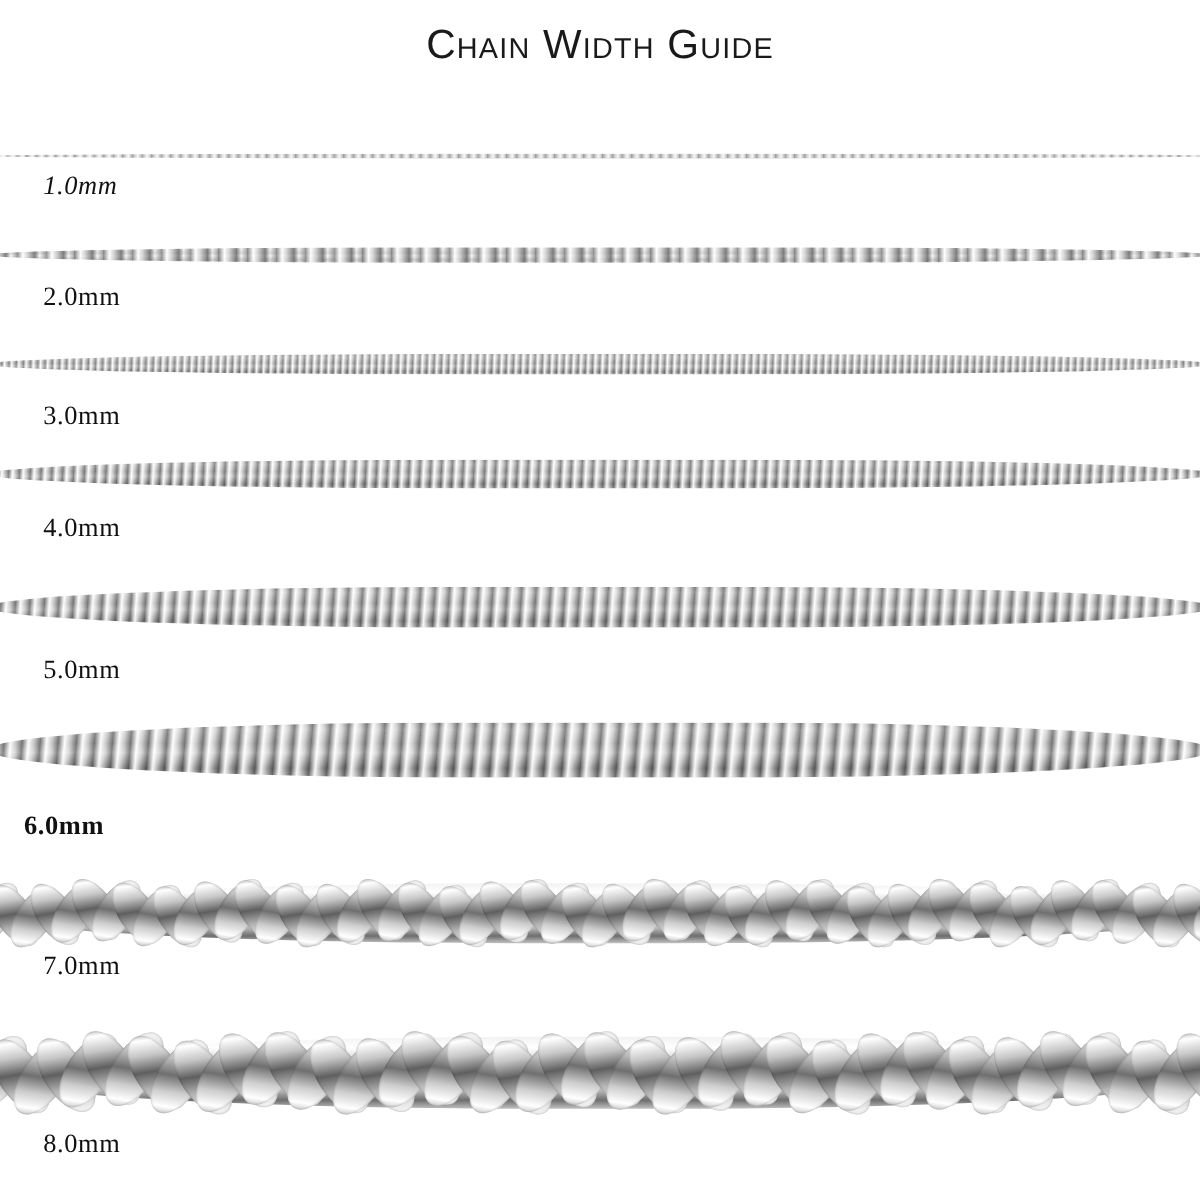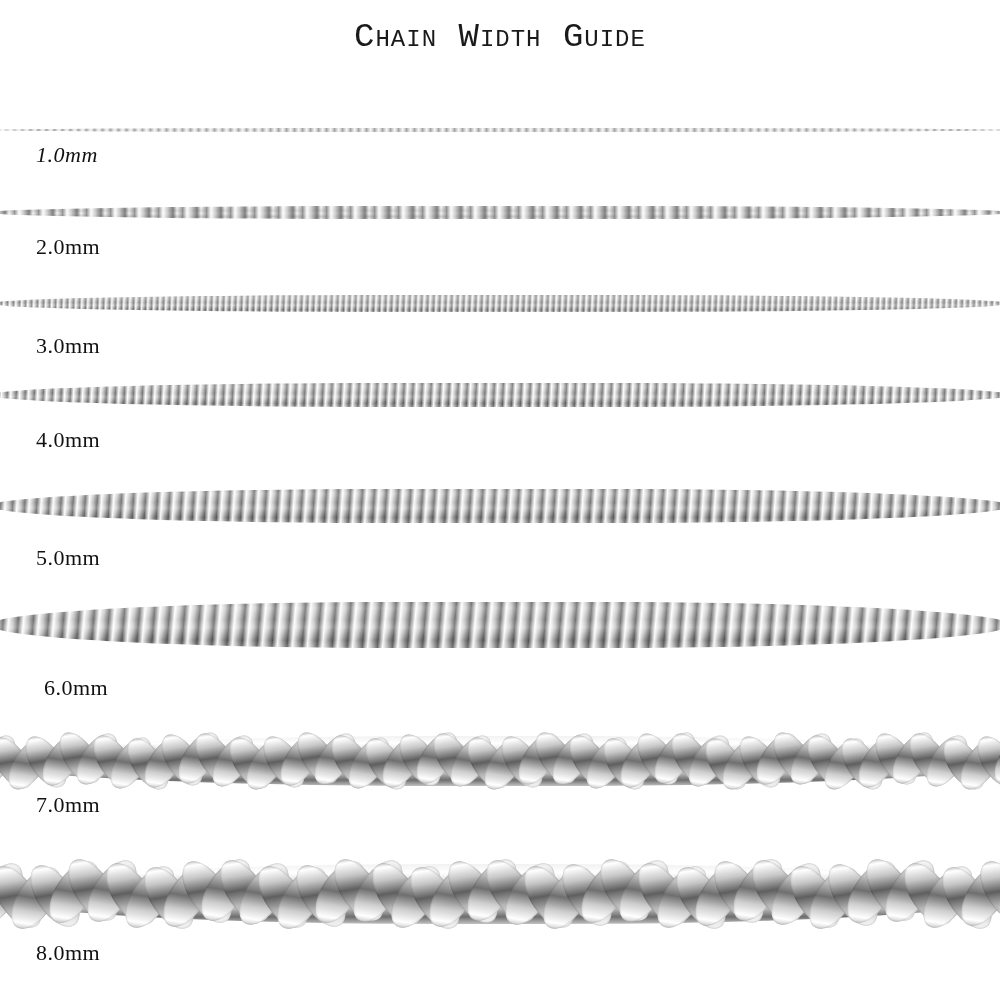--- a/index.html
+++ b/index.html
@@ -14,21 +14,21 @@
     font-family: "Liberation Serif", serif;
     overflow: hidden;
   }
 
   #title {
     position: absolute;
     top: 18px;
     left: 0;
     width: 1000px;
     text-align: center;
-    font-family: Liberation Mono, monospace;
+    font-family: Liberation Sans, sans-serif;
     font-size: 34px;
     letter-spacing: 1px;
     color: #1a1a1a;
     font-variant: small-caps;
     white-space: nowrap;
   }
 
   .chain-wrap {
     position: absolute;
     left: 0;
@@ -191,21 +191,21 @@
 <div class="label" style="top:427px;left:36px;">4.0mm</div>
 
 <div class="chain-wrap" style="top:489px;height:40px;">
   <div class="strand c5"></div>
 </div>
 <div class="label" style="top:545px;left:36px;">5.0mm</div>
 
 <div class="chain-wrap" style="top:602px;height:52px;">
   <div class="strand c6"></div>
 </div>
-<div class="label" style="top:675px;left:44px;">6.0mm</div>
+<div class="label" style="top:675px;left:20px;font-weight:bold;">6.0mm</div>
 
 <div class="chain-wrap" style="top:722px;height:78px;">
   <div class="rope" id="rope7" style="top:0;height:78px;">
     <div class="rope-base" style="top:14px;height:50px;"></div>
   <div class="twist" style="left: 0px; top: 10px; width: 30px; height: 58px; transform: rotate(34deg);"></div>
       <div class="twist alt" style="left: 17px; top: 12.35px; width: 30px; height: 58px; transform: rotate(-34deg);"></div>
       <div class="twist" style="left: 34px; top: 12.9215px; width: 30px; height: 58px; transform: rotate(34deg);"></div>
       <div class="twist alt" style="left: 51px; top: 11.2821px; width: 30px; height: 58px; transform: rotate(-34deg);"></div>
       <div class="twist" style="left: 68px; top: 8.67244px; width: 30px; height: 58px; transform: rotate(34deg);"></div>
       <div class="twist alt" style="left: 85px; top: 7.06741px; width: 30px; height: 58px; transform: rotate(-34deg);"></div>

